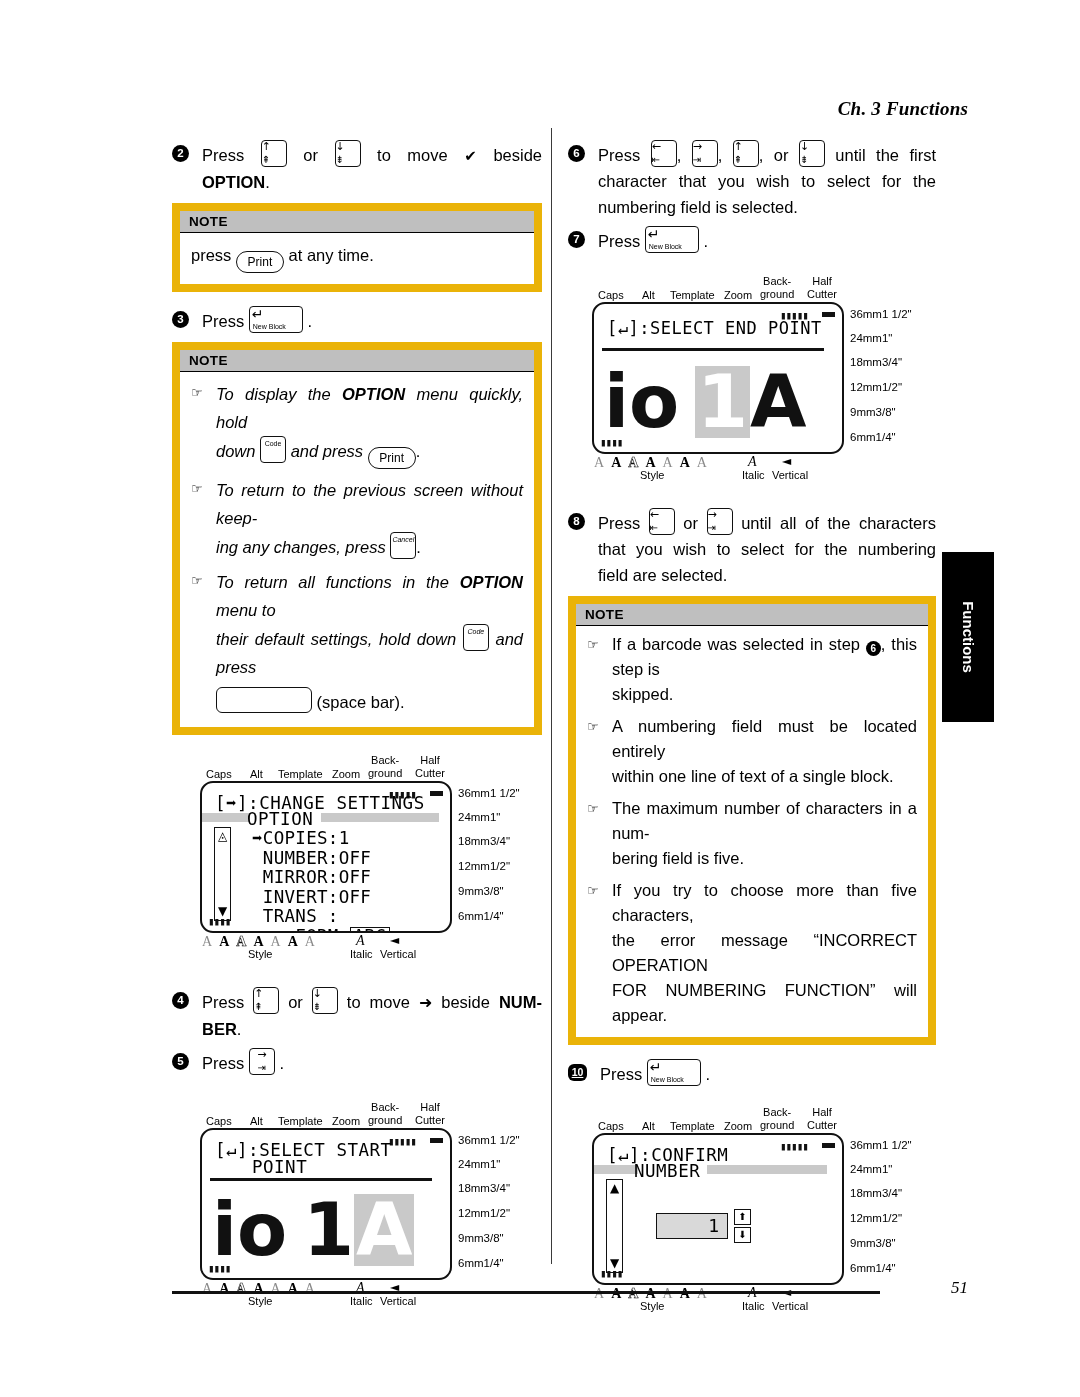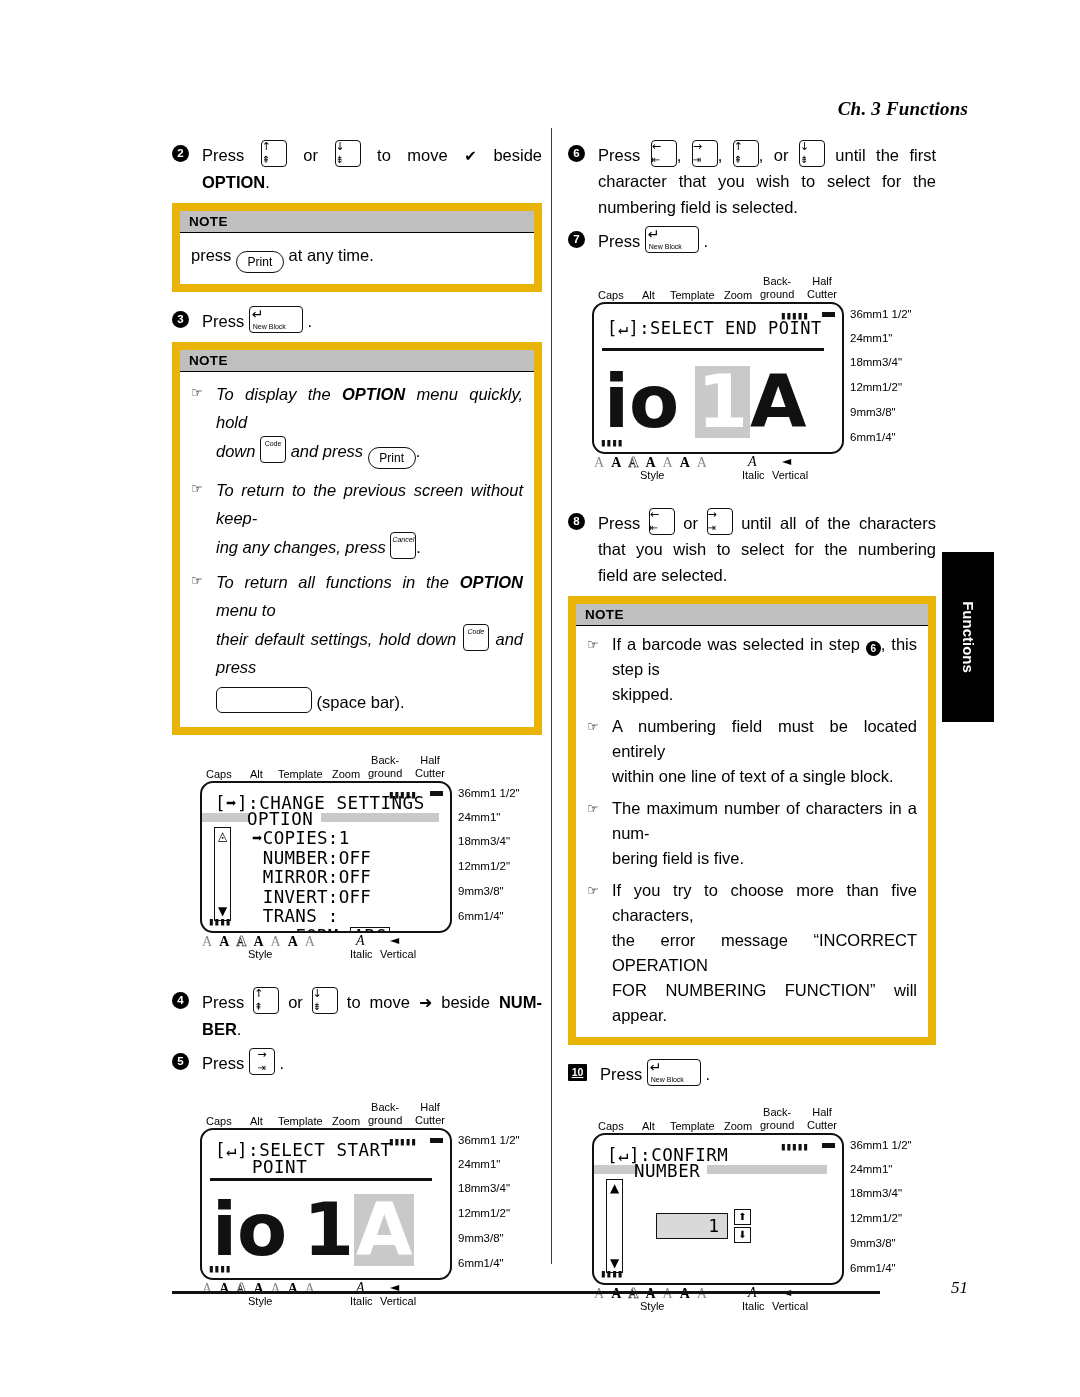--- a/index.html
+++ b/index.html
@@ -32,21 +32,21 @@
 
   
   .step{position:relative;margin-bottom:4px;}
   .step-row{display:flex;align-items:flex-start;}
   .bullet{
     flex:0 0 auto;width:17px;height:17px;border-radius:50%;
     background:#000;color:#fff;font-family:"Liberation Sans",sans-serif;
     font-size:11.5px;font-weight:bold;line-height:17px;text-align:center;
     margin-top:5px;margin-right:13px;
   }
-  .bullet.wide{width:19px;height:17px;border-radius:1px;font-size:10.5px;text-decoration:underline;}
+  .bullet.wide{width:19px;height:17px;border-radius:6px;font-size:10.5px;text-decoration:underline;}
   .step-body{
     flex:1 1 auto;
     font-family:"Liberation Sans",sans-serif;
     font-size:16.5px;line-height:26px;
     text-align:justify;
   }
   .step-body .just{text-align:justify;text-align-last:justify;}
   .step-body b{font-weight:bold;}
 
   

